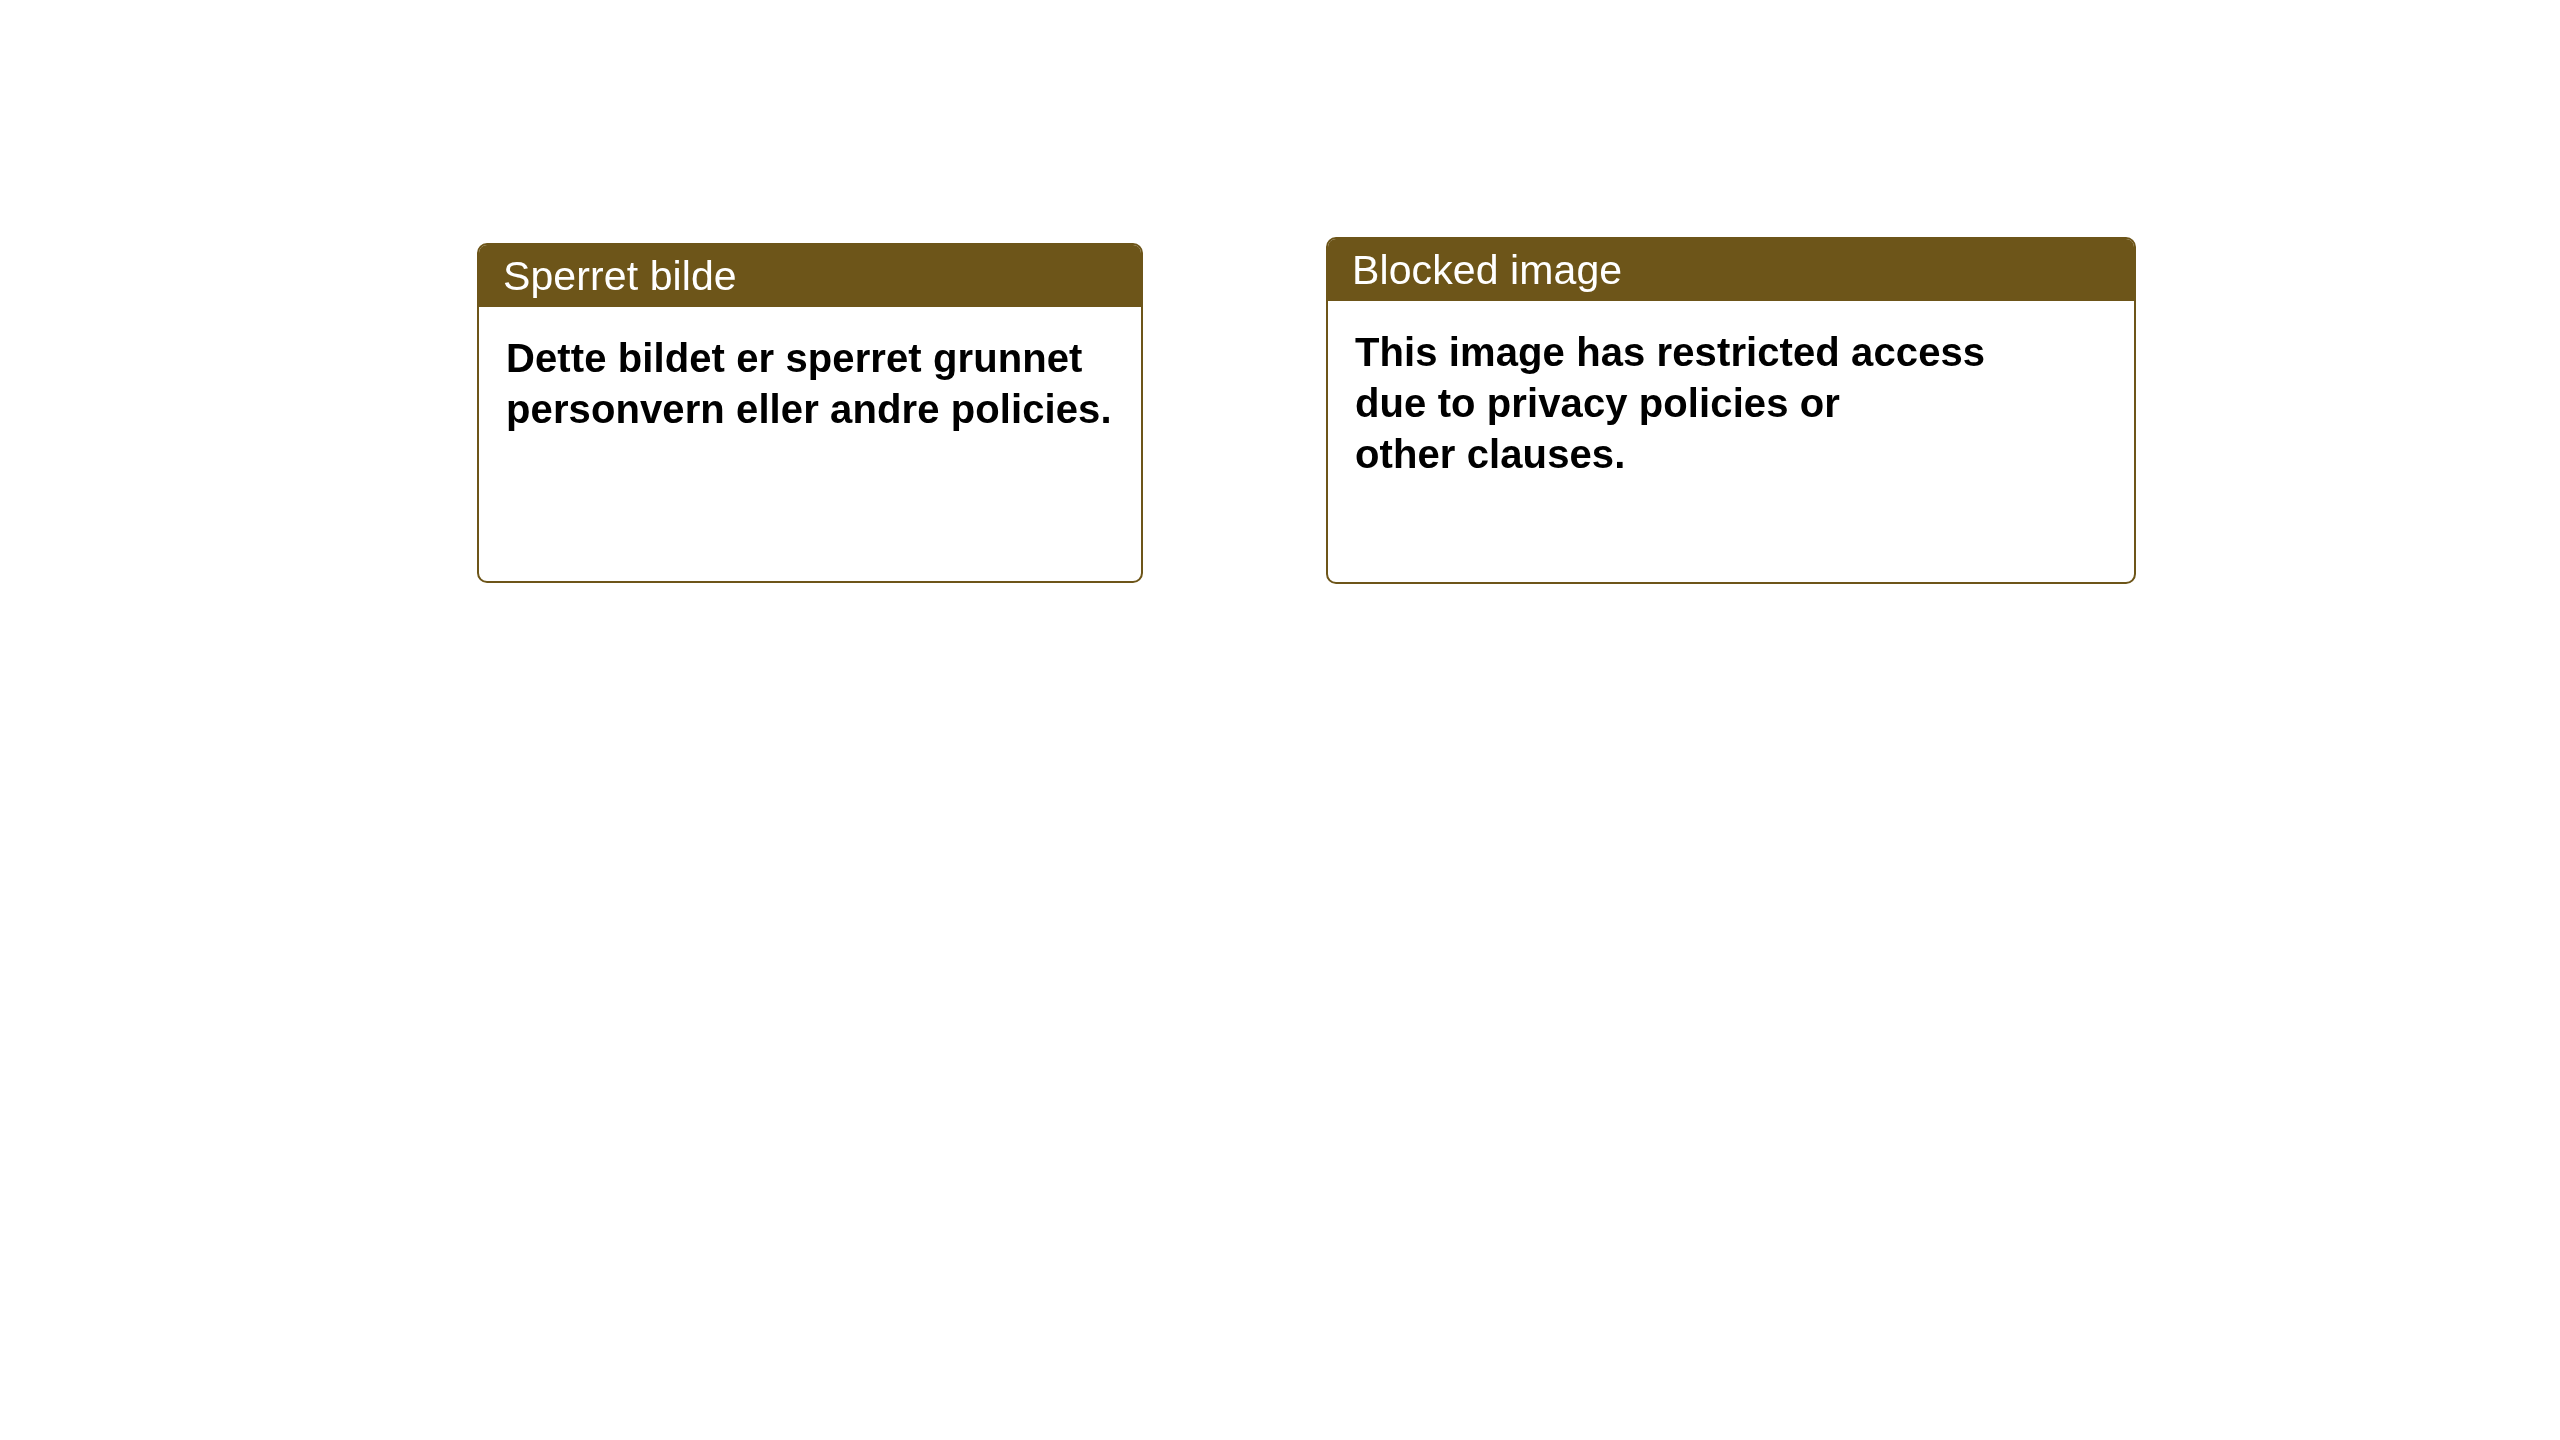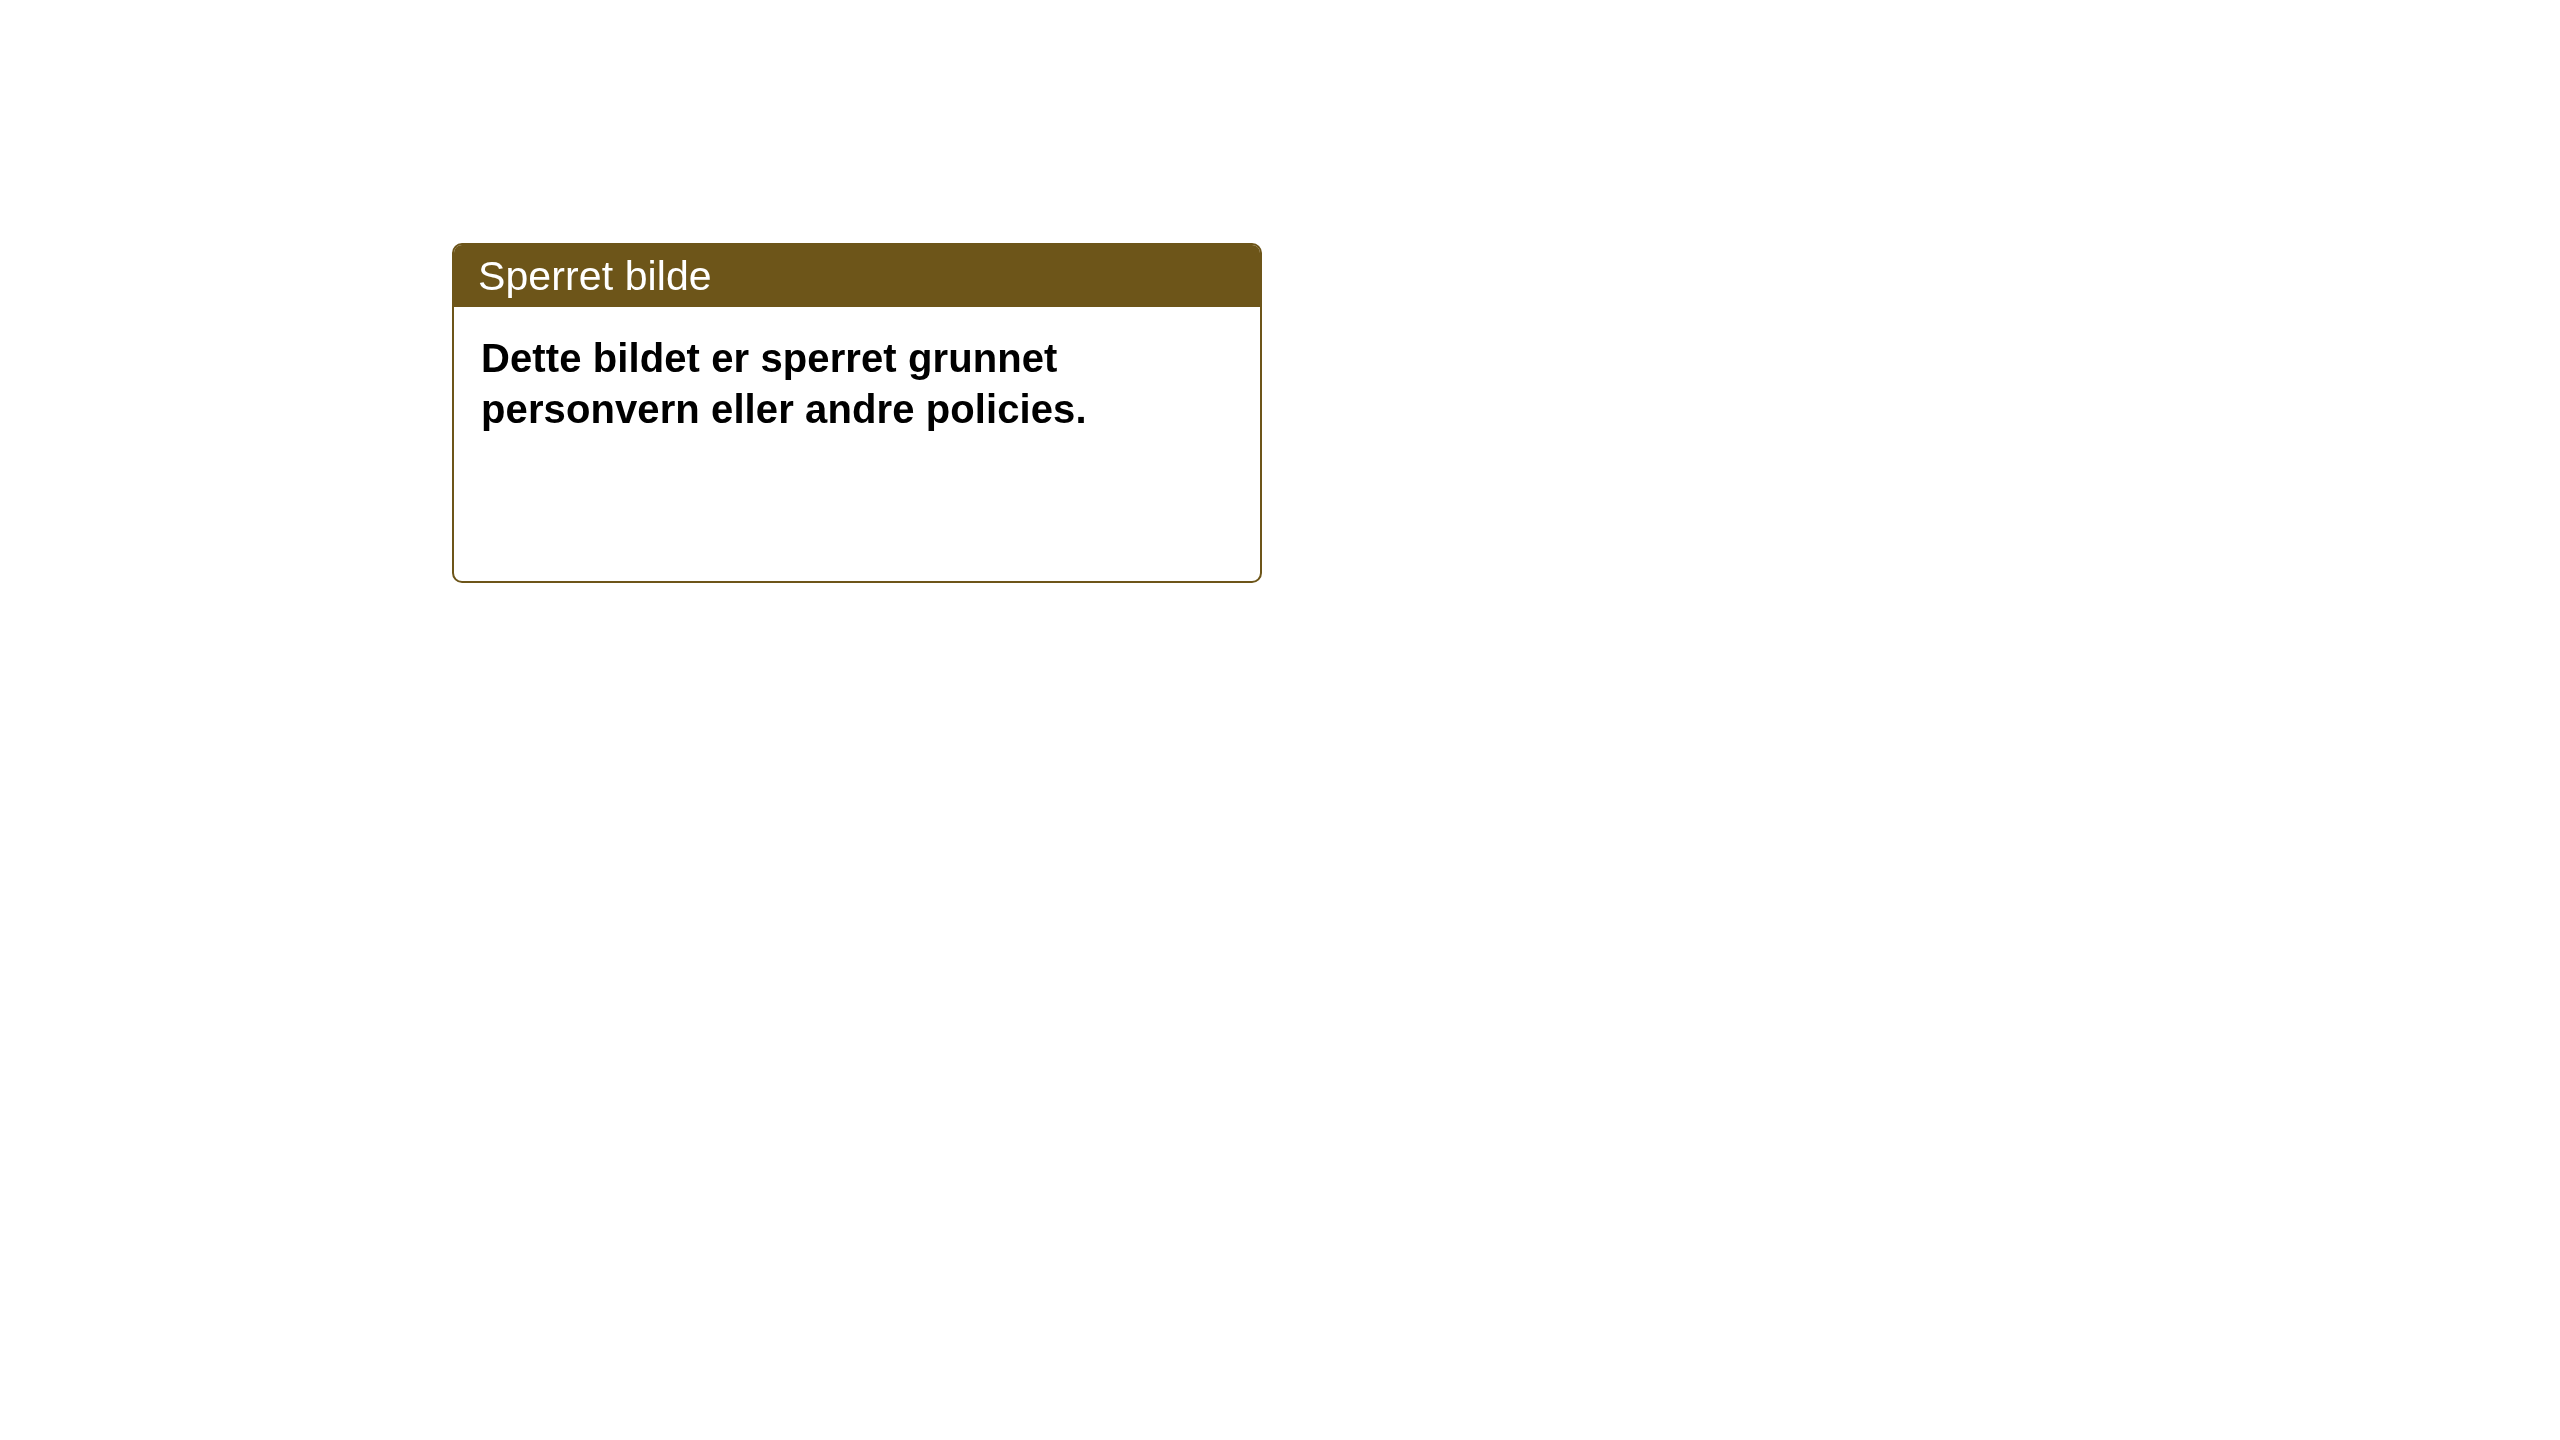--- a/index.html
+++ b/index.html
@@ -22,23 +22,23 @@
   }
   .notice-card {
     position: absolute;
     box-sizing: border-box;
     background: #ffffff;
     border: 2px solid #6d5519;
     border-radius: 10px;
     overflow: hidden;
   }
   .notice-card.card-no {
-    left: 452px;
+    left: 477px;
     top: 243px;
-    width: 810px;
+    width: 666px;
     height: 340px;
   }
   .notice-card.card-en {
     left: 1326px;
     top: 237px;
     width: 810px;
     height: 347px;
   }
   .card-header {
     box-sizing: border-box;
@@ -76,14 +76,24 @@
   <div class="notice-card card-no">
     <div class="card-header">
       <span>Sperret bilde</span>
     </div>
     <div class="card-body">
       <span class="line">Dette bildet er sperret grunnet</span>
       <span class="line">personvern eller andre policies.</span>
     </div>
   </div>
 
+  <div class="notice-card card-en">
+    <div class="card-header">
+      <span>Blocked image</span>
+    </div>
+    <div class="card-body">
+      <span class="line">This image has restricted access</span>
+      <span class="line">due to privacy policies or</span>
+      <span class="line">other clauses.</span>
+    </div>
+  </div>
 
 </div>
 
 </body></html>

